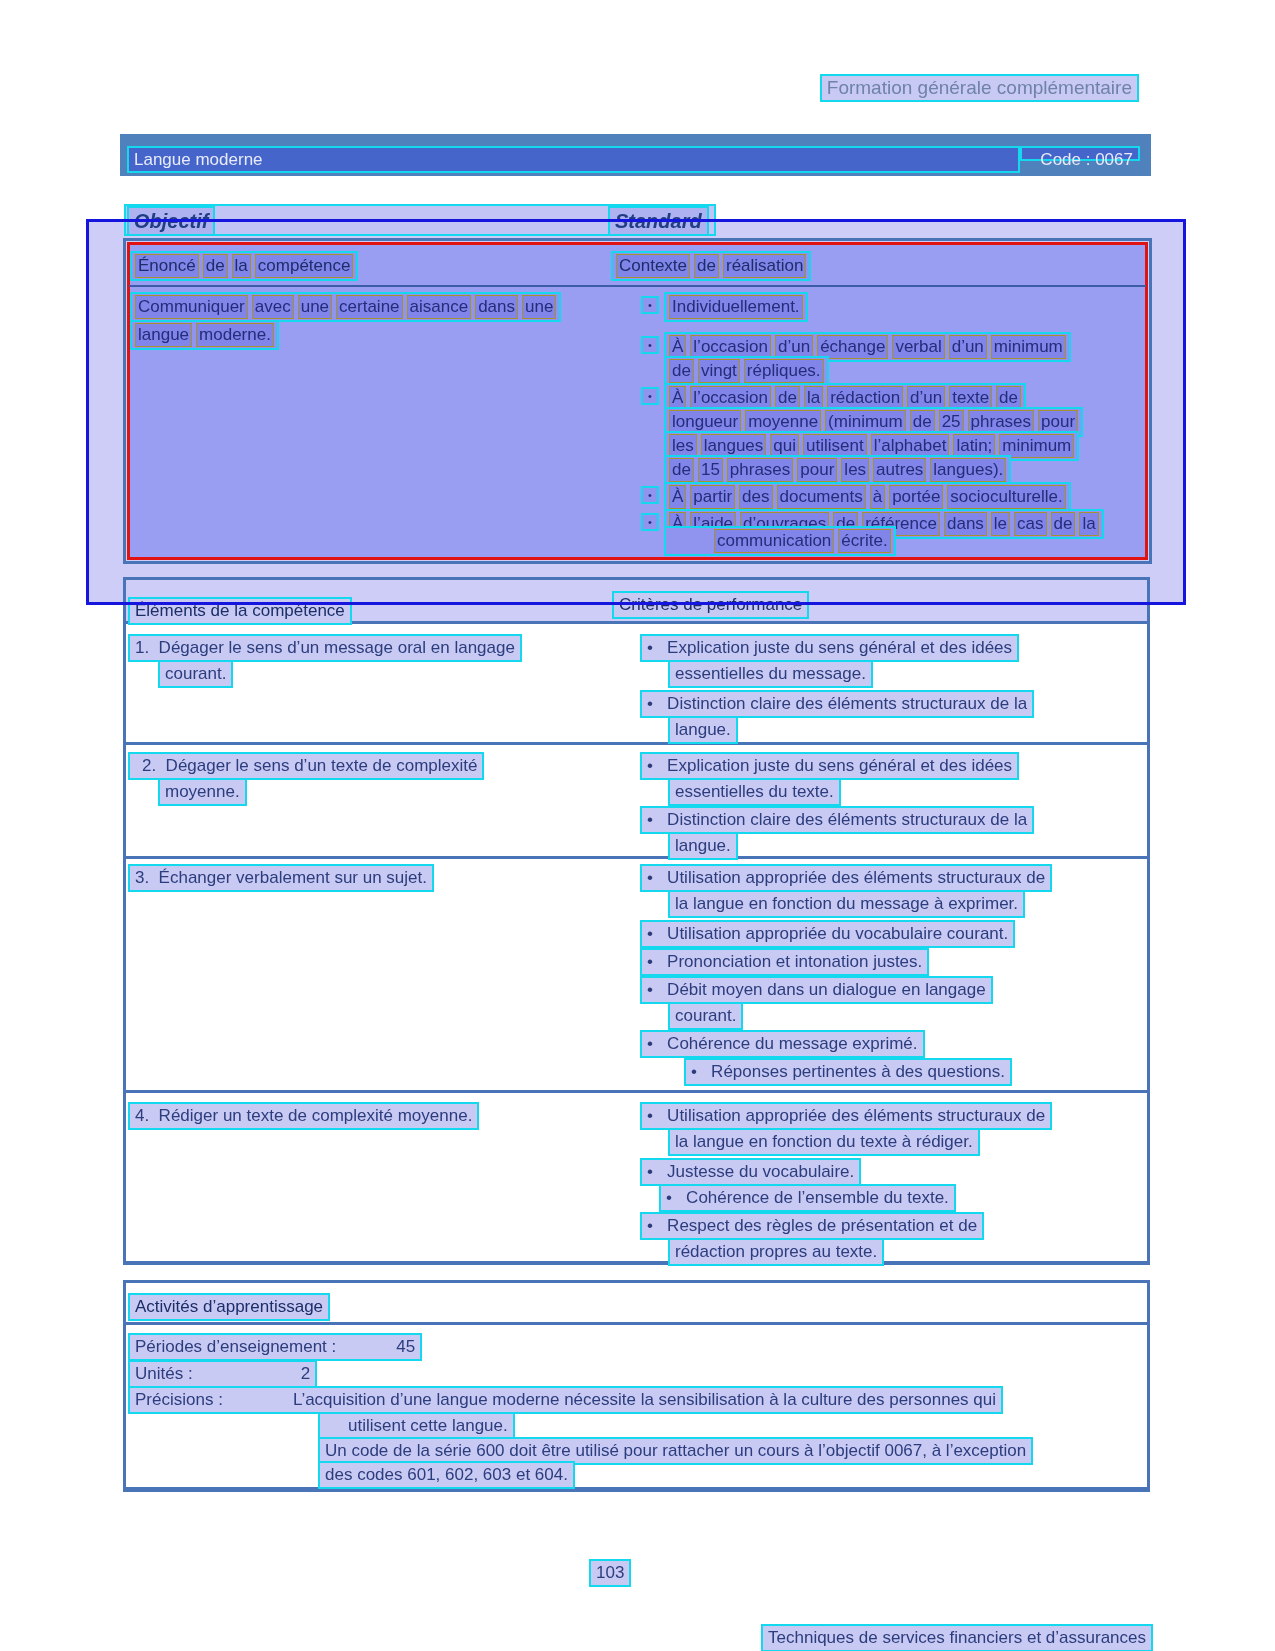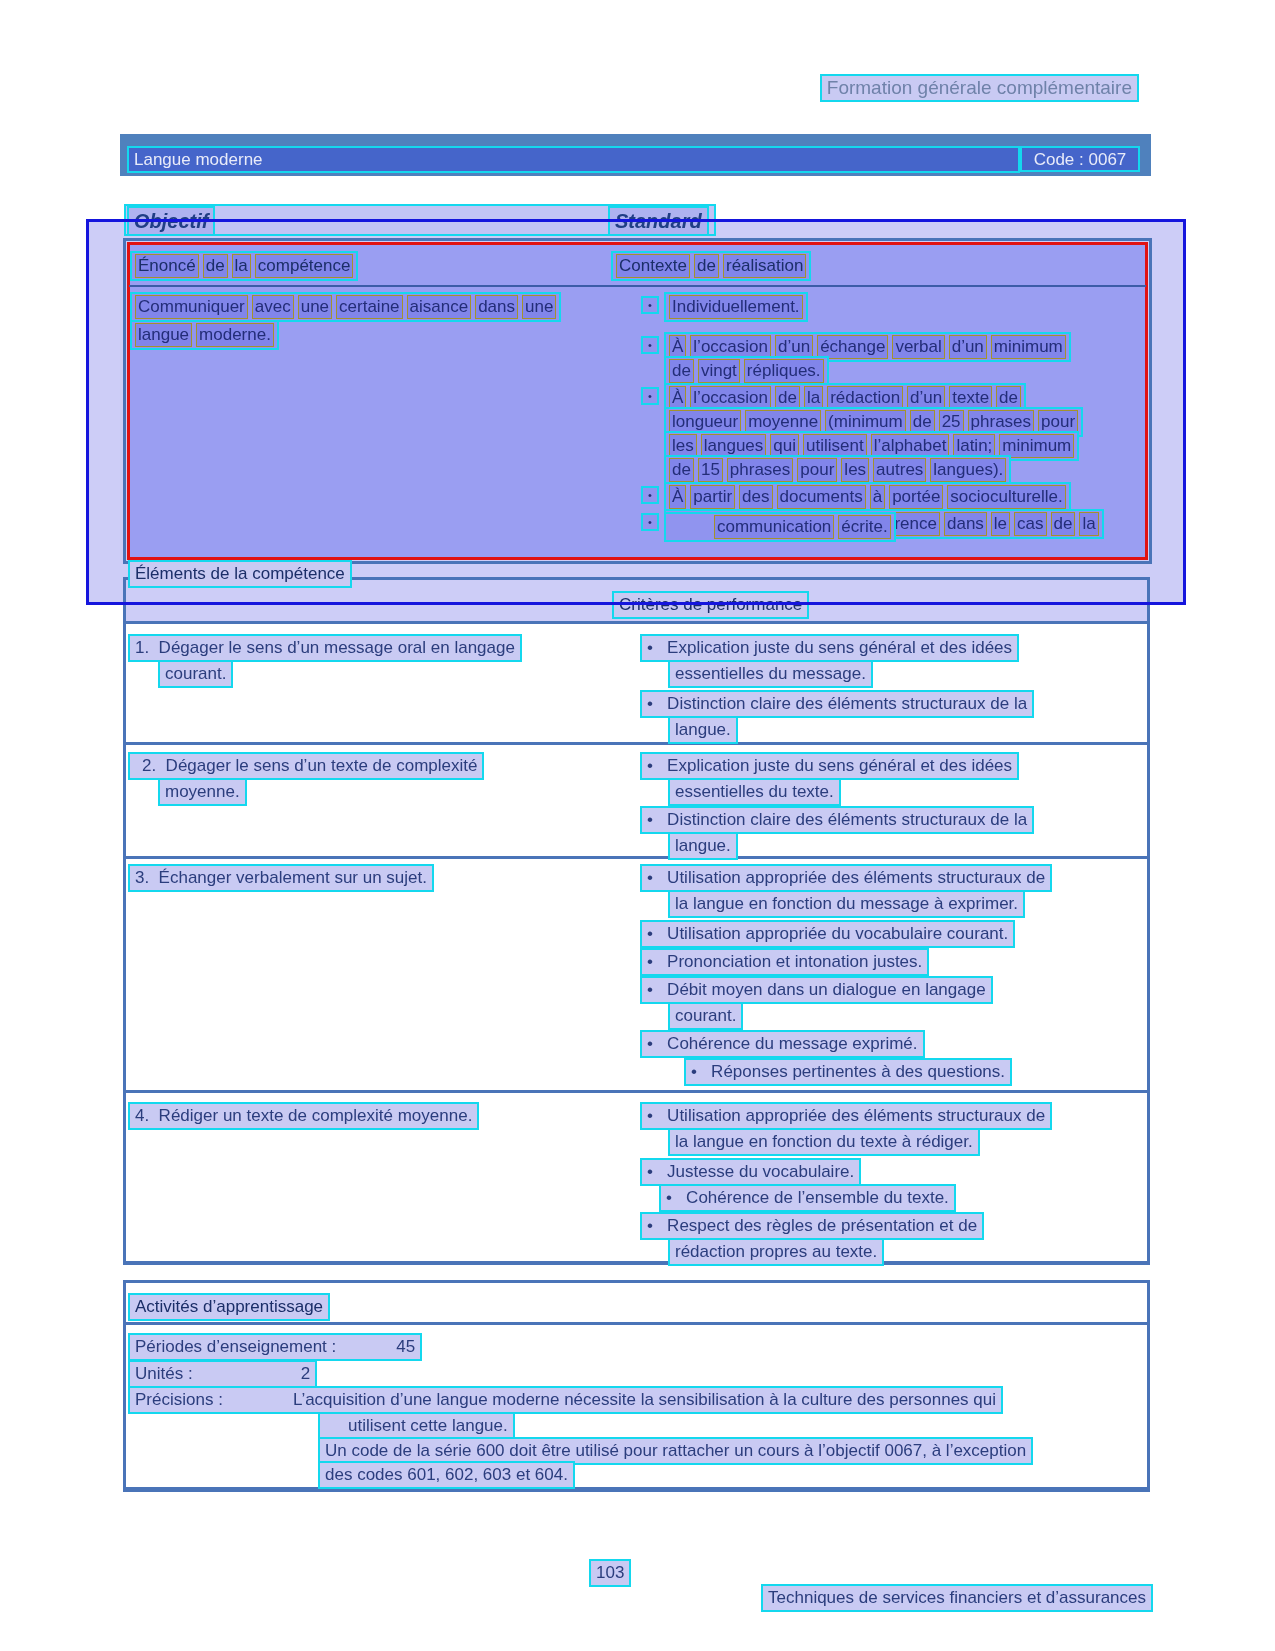--- a/index.html
+++ b/index.html
@@ -28,21 +28,21 @@
 </style>
 </head>
 <body>
 
 <div id="page">
 
   <div class="ocr note" style="right:136px;top:74px;">Formation générale complémentaire</div>
 
   <div class="bar"></div>
   <div class="ocr dark" style="left:127px;top:146px;width:893px;height:27px;">Langue moderne</div>
-  <div class="ocr dark" style="left:1020px;top:146px;width:120px;height:26px;text-align:center;">Code : 0067</div>
+  <div class="ocr dark" style="left:1020px;top:146px;width:120px;height:15px;text-align:right;">Code : 0067</div>
 
   <div class="fill" style="left:86px;top:219px;width:1100px;height:386px;background:#cdcdf7;"></div>
 
   <div class="ocr" style="left:124px;top:204px;width:592px;height:32px;background:#c2c4f5;"></div>
   <div class="ocr obj" style="left:127px;top:206px;background:#aeb2f0;">Objectif</div>
   <div class="ocr obj" style="left:608px;top:206px;background:#aeb2f0;">Standard</div>
 
   <div class="frame" style="left:123px;top:238px;width:1029px;height:326px;border:3px solid #4a74b8;"></div>
   <div class="frame" style="left:127px;top:242px;width:1021px;height:318px;border:3px solid #e11212;background:#9a9ef2;z-index:2;"></div>
   <div class="hline" style="left:129px;top:285px;width:1017px;height:2px;background:#3c5ca8;"></div>
@@ -64,30 +64,30 @@
   <div class="ocr onblue words" style="left:664px;top:383px;"><span class="w">À</span><span class="w">l’occasion</span><span class="w">de</span><span class="w">la</span><span class="w">rédaction</span><span class="w">d’un</span><span class="w">texte</span><span class="w">de</span></div>
   <div class="ocr onblue words" style="left:664px;top:407px;"><span class="w">longueur</span><span class="w">moyenne</span><span class="w">(minimum</span><span class="w">de</span><span class="w">25</span><span class="w">phrases</span><span class="w">pour</span></div>
   <div class="ocr onblue words" style="left:664px;top:431px;"><span class="w">les</span><span class="w">langues</span><span class="w">qui</span><span class="w">utilisent</span><span class="w">l’alphabet</span><span class="w">latin;</span><span class="w">minimum</span></div>
   <div class="ocr onblue words" style="left:664px;top:455px;"><span class="w">de</span><span class="w">15</span><span class="w">phrases</span><span class="w">pour</span><span class="w">les</span><span class="w">autres</span><span class="w">langues).</span></div>
 
   <div class="ocr onblue bltbox" style="left:641px;top:486px;">•</div>
   <div class="ocr onblue words" style="left:664px;top:482px;"><span class="w">À</span><span class="w">partir</span><span class="w">des</span><span class="w">documents</span><span class="w">à</span><span class="w">portée</span><span class="w">socioculturelle.</span></div>
 
   <div class="ocr onblue bltbox" style="left:641px;top:513px;">•</div>
   <div class="ocr onblue words" style="left:664px;top:509px;"><span class="w">À</span><span class="w">l’aide</span><span class="w">d’ouvrages</span><span class="w">de</span><span class="w">référence</span><span class="w">dans</span><span class="w">le</span><span class="w">cas</span><span class="w">de</span><span class="w">la</span></div>
-  <div class="ocr onblue words" style="left:664px;top:512px;padding-left:48px;"><span class="w">communication</span><span class="w">écrite.</span></div>
+  <div class="ocr onblue words" style="left:664px;top:526px;padding-left:48px;"><span class="w">communication</span><span class="w">écrite.</span></div>
 
   <div class="fill" style="left:126px;top:580px;width:1021px;height:41px;background:#cdcdf7;"></div>
   <div class="frame" style="left:123px;top:577px;width:1027px;height:688px;border:3px solid #4a74b8;border-bottom-width:4px;"></div>
   <div class="hline" style="left:126px;top:621px;width:1021px;height:3px;background:#4a74b8;"></div>
   <div class="hline" style="left:126px;top:742px;width:1021px;height:3px;background:#4a74b8;"></div>
   <div class="hline" style="left:126px;top:856px;width:1021px;height:3px;background:#4a74b8;"></div>
   <div class="hline" style="left:126px;top:1090px;width:1021px;height:3px;background:#4a74b8;"></div>
 
-  <div class="ocr hdr" style="left:128px;top:560px;">Éléments de la compétence</div>
+  <div class="ocr hdr" style="left:128px;top:597px;">Éléments de la compétence</div>
   <div class="ocr hdr" style="left:612px;top:591px;">Critères de performance</div>
 
   <div class="ocr" style="left:128px;top:634px;">1.  Dégager le sens d’un message oral en langage</div>
   <div class="ocr" style="left:158px;top:660px;">courant.</div>
   <div class="ocr" style="left:640px;top:634px;">•   Explication juste du sens général et des idées</div>
   <div class="ocr" style="left:668px;top:660px;">essentielles du message.</div>
   <div class="ocr" style="left:640px;top:690px;">•   Distinction claire des éléments structuraux de la</div>
   <div class="ocr" style="left:668px;top:716px;">langue.</div>
 
   <div class="ocr" style="left:128px;top:752px;padding-left:12px;">2.  Dégager le sens d’un texte de complexité</div>
@@ -119,18 +119,18 @@
   <div class="hline" style="left:126px;top:1322px;width:1021px;height:3px;background:#4a74b8;"></div>
   <div class="ocr hdr" style="left:128px;top:1293px;">Activités d’apprentissage</div>
 
   <div class="ocr" style="left:128px;top:1333px;"><span>Périodes d’enseignement :</span><span class="valgap1">45</span></div>
   <div class="ocr" style="left:128px;top:1360px;"><span>Unités :</span><span class="valgap2">2</span></div>
   <div class="ocr" style="left:128px;top:1386px;"><span>Précisions :</span><span class="valgap3">L’acquisition d’une langue moderne nécessite la sensibilisation à la culture des personnes qui</span></div>
   <div class="ocr" style="left:318px;top:1412px;padding-left:28px;">utilisent cette langue.</div>
   <div class="ocr" style="left:318px;top:1437px;">Un code de la série 600 doit être utilisé pour rattacher un cours à l’objectif 0067, à l’exception</div>
   <div class="ocr" style="left:318px;top:1461px;">des codes 601, 602, 603 et 604.</div>
 
-  <div class="ocr" style="right:122px;top:1584px;">Techniques de services financiers et d’assurances</div>
+  <div class="ocr" style="right:122px;top:1624px;">Techniques de services financiers et d’assurances</div>
   <div class="ocr" style="left:589px;top:1559px;">103</div>
 
   <div class="overline" style="left:86px;top:219px;width:1100px;height:386px;border:3px solid #1515dd;"></div>
 
 </div>
 
 </body></html>

